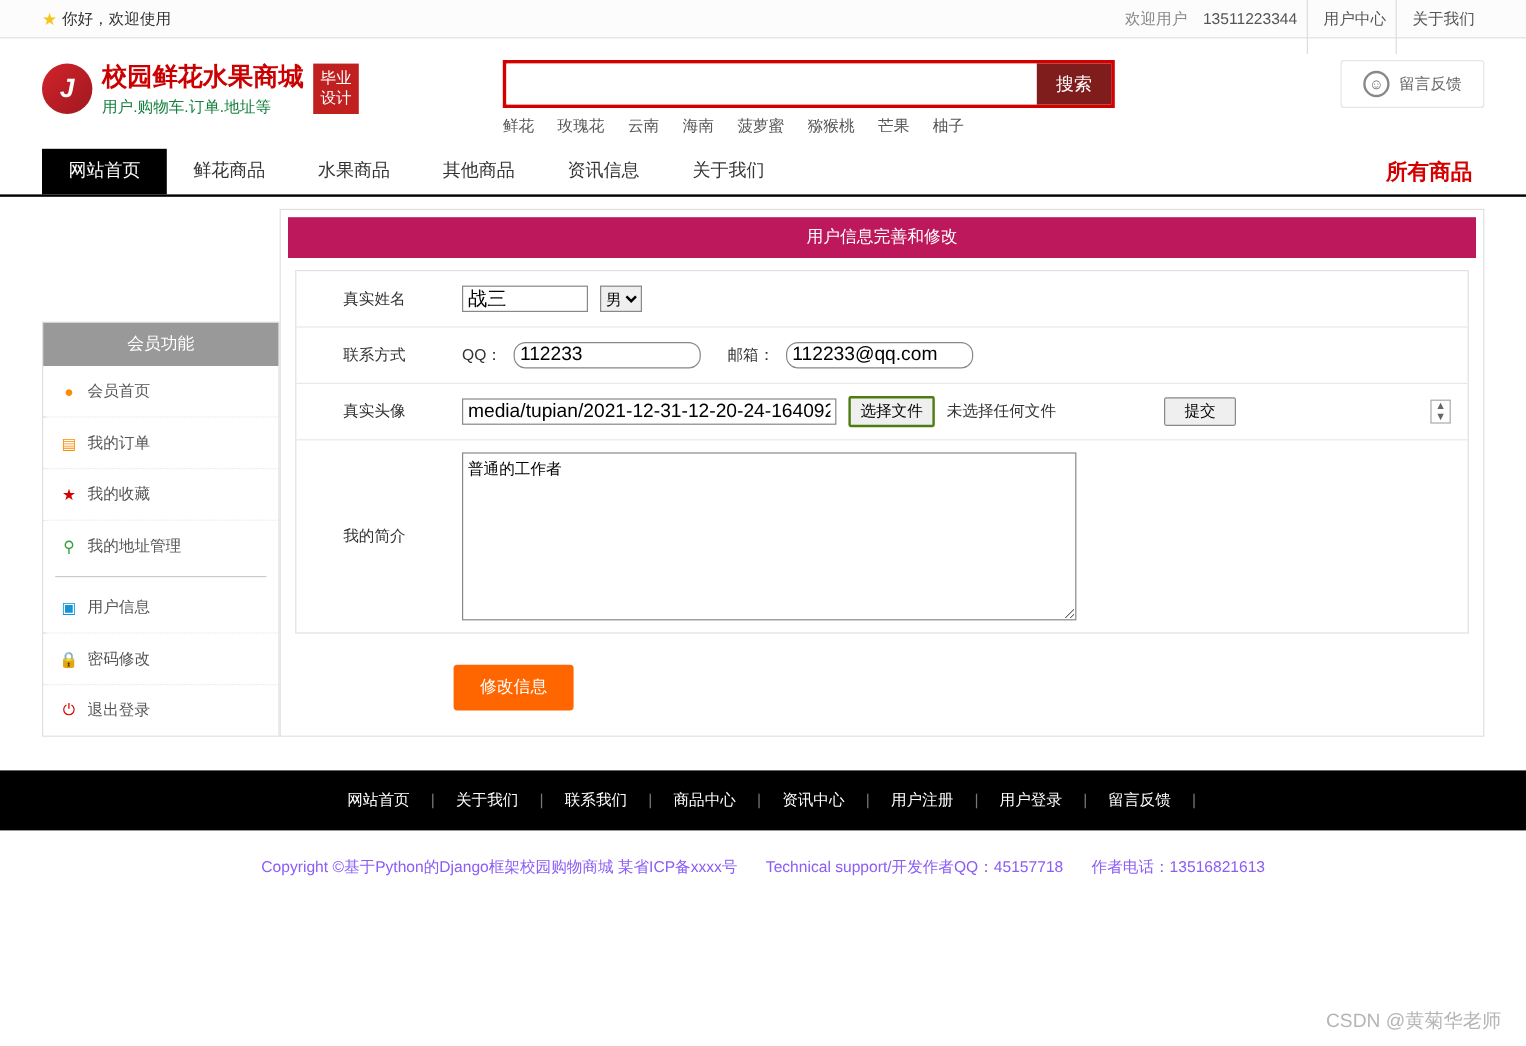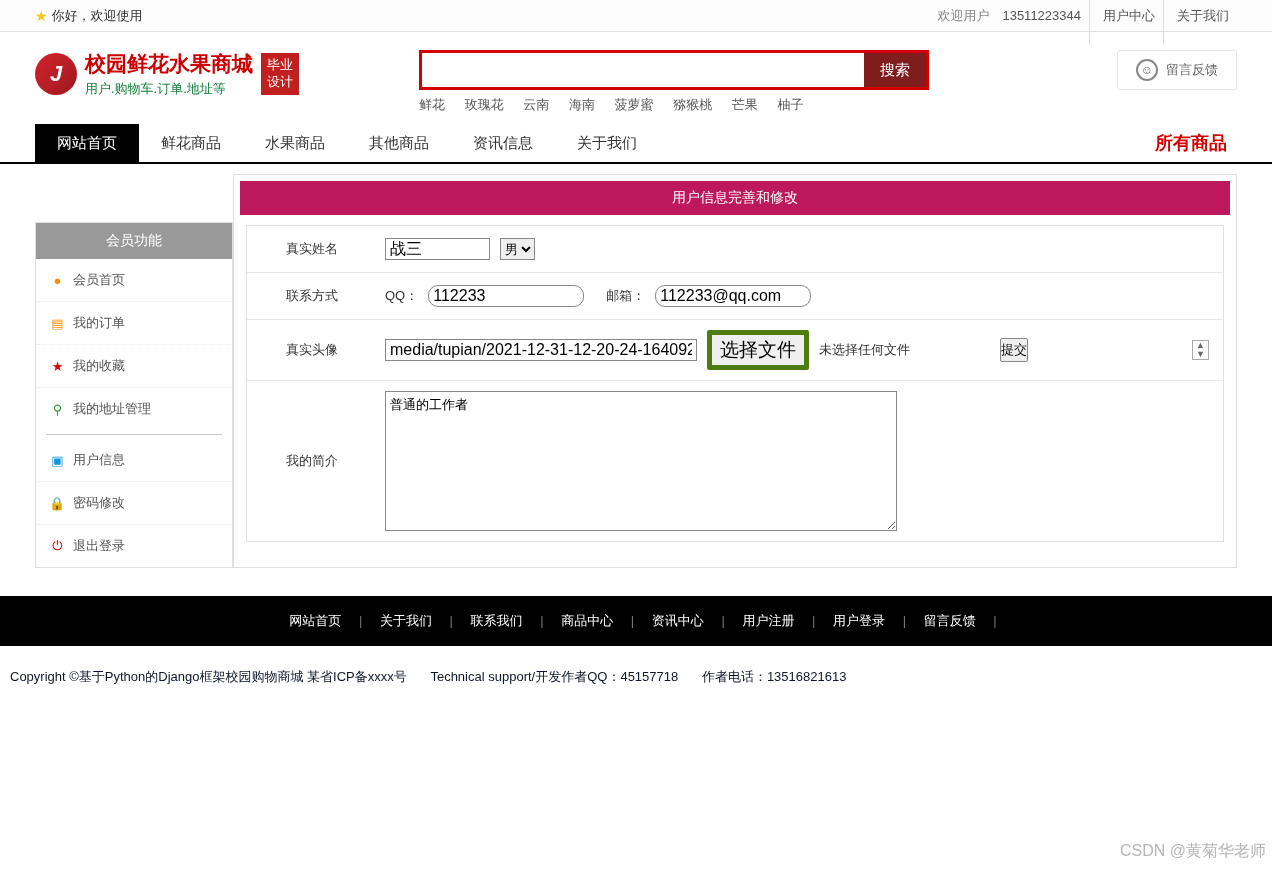--- a/index.html
+++ b/index.html
@@ -49,34 +49,34 @@
     .content-title { background: #be185d; color: #fff; text-align: center; padding: 8px 0; font-size: 14px; margin: 6px; }
     .form-wrap { border: 1px solid #e0e0e0; margin: 10px 12px; }
     .form-row { display: flex; border-bottom: 1px solid #e8e8e8; }
     .form-row:last-child { border-bottom: none; }
     .form-label { width: 130px; text-align: center; padding: 14px 8px; font-size: 13px; color: #333; display:flex; align-items:center; justify-content:center; }
     .form-value { flex: 1; padding: 10px 8px; display: flex; align-items: center; gap: 10px; flex-wrap: wrap; }
     .text-input { border: 1px solid #888; padding: 2px 4px; font-size: 16px; height: 22px; }
     .w100 { width: 105px; } .w170 { width: 156px; border-radius: 10px; } .w310 { width: 312px; }
     select { border: 1px solid #888; height: 22px; font-size: 13px; }
     textarea { border: 1px solid #888; width: 512px; height: 140px; padding: 4px; font-size: 13px; font-family: inherit; resize: both; }
-    .file-btn { border: 5px solid #4d7c0f; background: #efefef; padding: 2px 8px; font-size: 19px; border-radius: 2px; cursor:pointer; }
-    .small-btn { border: 1px solid #888; background: #efefef; padding: 2px 0; font-size: 13px; border-radius: 2px; cursor:pointer;}
+    .file-btn { border: 2px solid #4d7c0f; background: #efefef; padding: 2px 8px; font-size: 13px; border-radius: 2px; cursor:pointer; }
+    .small-btn { border: 1px solid #888; background: #efefef; padding: 2px 16px; font-size: 13px; border-radius: 2px; cursor:pointer;}
     .spinner { display:inline-flex; flex-direction:column; border:1px solid #aaa; line-height:7px; font-size:9px; margin-left:auto; margin-right:6px;}
     .spinner span{padding:1px 3px; cursor:pointer; color:#666;}
     .submit-area { padding: 16px 0 6px 144px; }
     .submit-btn { background: #ff6600; color: #fff; border: none; padding: 10px 22px; font-size: 14px; border-radius: 3px; cursor: pointer; }
     
     
     .footer-nav { background: #000; color: #fff; text-align: center; padding: 16px 0; margin-top: 18px; }
     .footer-nav a { color: #fff; text-decoration: none; padding: 0 14px; }
     .footer-nav .sep { color: #777; }
-    .footer-copy { color: #0f172a; padding: 22px 0; font-size: 13px; }
+    .footer-copy { text-align: center; color: #8b5cf6; padding: 22px 0; font-size: 13px; }
     .footer-copy span { margin: 0 10px; }
-    .watermark { position: fixed; right: 6px; bottom: 10px; color: rgba(120,120,120,0.55); font-size: 16px; pointer-events:none; }
+    .watermark { position: fixed; right: 21px; bottom: 10px; color: rgba(120,120,120,0.55); font-size: 16px; pointer-events:none; }
   </style>
 </head>
 <body>
 
 <div class="topbar">
   <div class="topbar-left">
     <span class="star-icon">★</span>
     <span>你好，欢迎使用</span>
   </div>
   <div class="topbar-right">
@@ -201,20 +201,23 @@
             </div>
         </div>
       </div>
       <div class="form-row">
         <div class="form-label">我的简介</div>
         <div class="form-value">
           <textarea style="">普通的工作者</textarea>
         </div>
       </div>
     </div>
+    <div class="submit-area">
+      <button class="submit-btn">修改信息</button>
+    </div>
   </div>
 </div>
 
 <div class="footer-nav">
   <span id="footer-links"><a href="#">网站首页</a><span class="sep"> | </span><a href="#">关于我们</a><span class="sep"> | </span><a href="#">联系我们</a><span class="sep"> | </span><a href="#">商品中心</a><span class="sep"> | </span><a href="#">资讯中心</a><span class="sep"> | </span><a href="#">用户注册</a><span class="sep"> | </span><a href="#">用户登录</a><span class="sep"> | </span><a href="#">留言反馈</a><span class="sep"> | </span></span>
 </div>
 <div class="footer-copy">
   <span>Copyright ©基于Python的Django框架校园购物商城 某省ICP备xxxx号</span>
   <span>Technical support/开发作者QQ：45157718</span>
   <span>作者电话：13516821613</span>

